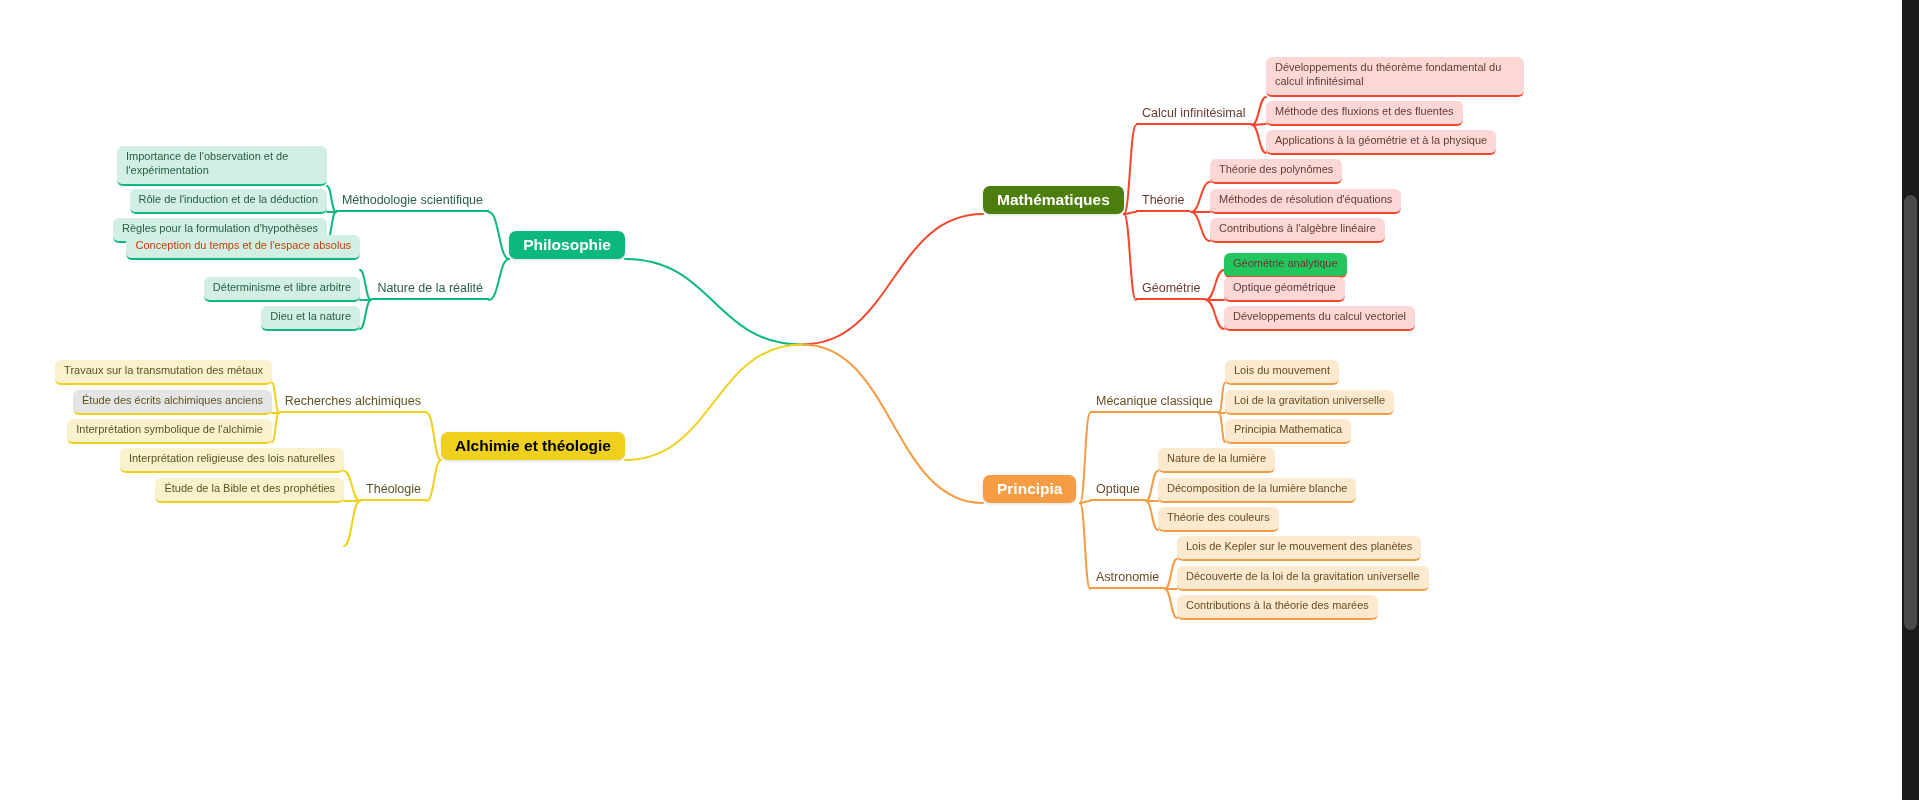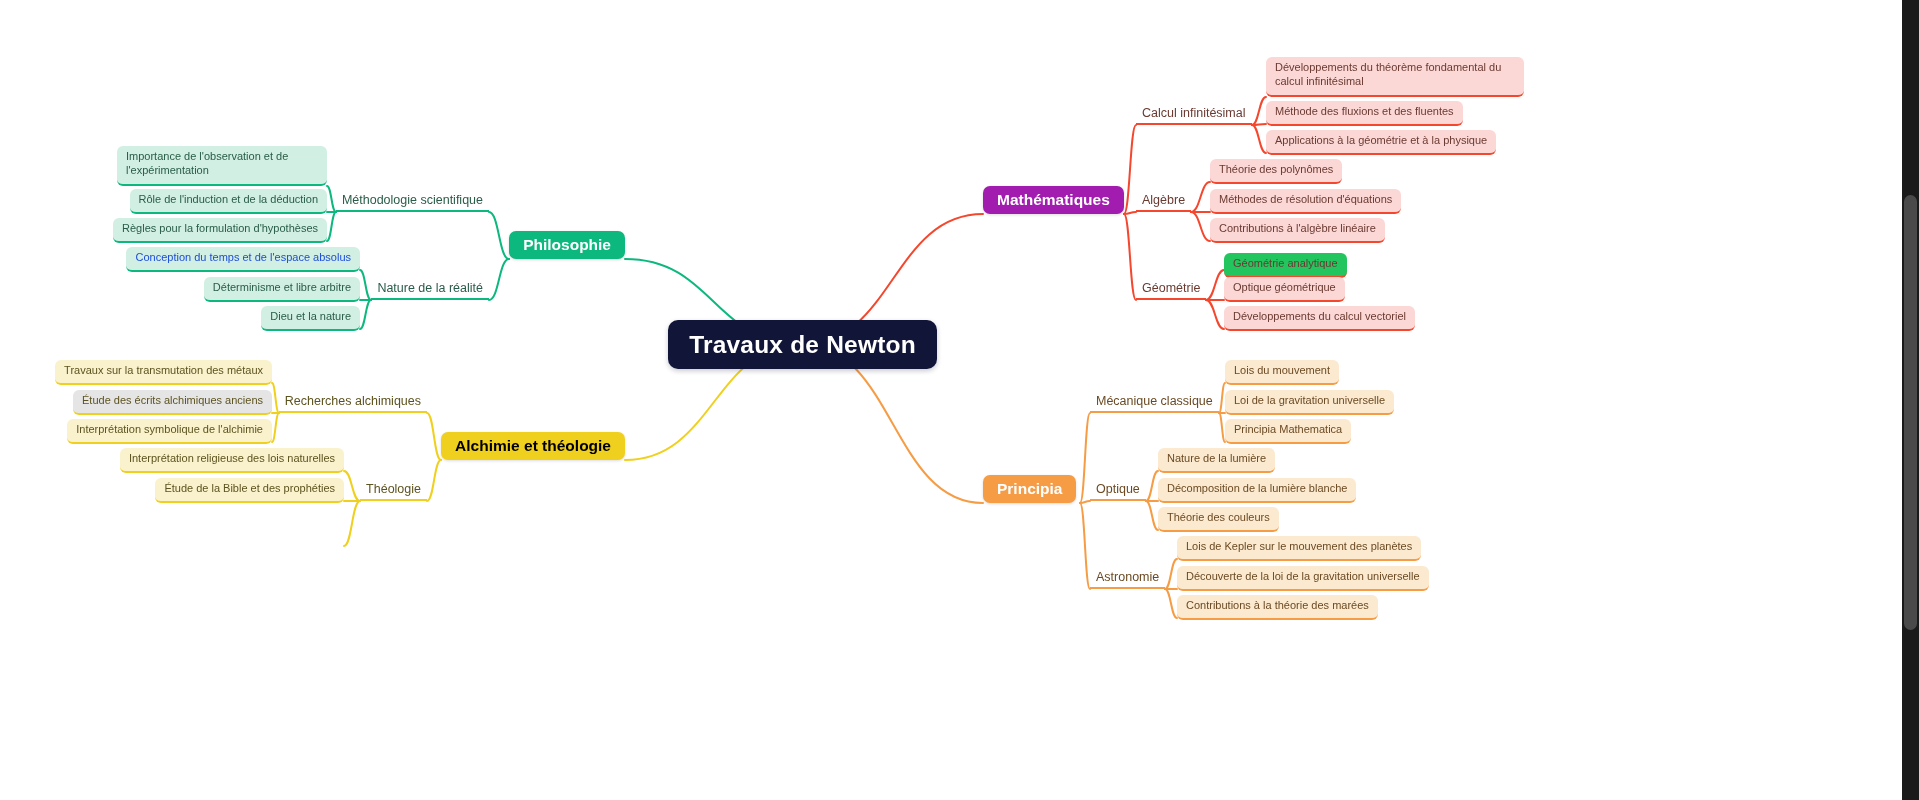--- a/index.html
+++ b/index.html
@@ -75,27 +75,26 @@
       <path d="M 441 460 C 434 460, 434 413, 427 413" fill="none" stroke="#f0d01e" stroke-width="2" stroke-linecap="round"></path>
       <path d="M 279 413 C 275.5 413, 275.5 383, 272 383" fill="none" stroke="#f0d01e" stroke-width="2" stroke-linecap="round"></path>
       <path d="M 279 413 C 275.5 413, 275.5 413, 272 413" fill="none" stroke="#f0d01e" stroke-width="2" stroke-linecap="round"></path>
       <path d="M 279 413 C 275.5 413, 275.5 442, 272 442" fill="none" stroke="#f0d01e" stroke-width="2" stroke-linecap="round"></path>
       <path d="M 441 460 C 434 460, 434 501, 427 501" fill="none" stroke="#f0d01e" stroke-width="2" stroke-linecap="round"></path>
       <path d="M 360 501 C 352 501, 352 471, 344 471" fill="none" stroke="#f0d01e" stroke-width="2" stroke-linecap="round"></path>
       <path d="M 360 501 C 352 501, 352 501, 344 501" fill="none" stroke="#f0d01e" stroke-width="2" stroke-linecap="round"></path>
       <path d="M 360 501 C 352 501, 352 546, 344 546" fill="none" stroke="#f0d01e" stroke-width="2" stroke-linecap="round"></path>
     </svg>
   <div id="nodes">
-      <div class="node root" style="left: 668px; top: 320px; width: 269px; height: 49px; background: rgb(17, 22, 56); color: rgb(255, 255, 255);">Travaux de Newton</div>
-      <div class="node branch" style="top: 186px; left: 983px; background: #a21caf; color: rgb(255, 255, 255); padding-left: 14px;">Mathématiques</div>
+      <div class="node branch" style="top: 186px; left: 983px; background: #4d7c0f; color: rgb(255, 255, 255); padding-left: 14px;">Mathématiques</div>
       <div class="node topic" style="top: 102px; left: 1136px; color: rgb(106, 58, 49); border-bottom-color: rgb(244, 71, 46);">Calcul infinitésimal</div>
       <div class="node leaf wrap" style="top: 57px; left: 1266px; max-width: 258px; background: rgb(251, 216, 214); color: rgb(106, 58, 49); border-bottom-color: rgb(244, 71, 46);">Développements du théorème fondamental du calcul infinitésimal</div>
       <div class="node leaf" style="top: 101px; left: 1266px; background: rgb(251, 216, 214); color: rgb(106, 58, 49); border-bottom-color: rgb(244, 71, 46);">Méthode des fluxions et des fluentes</div>
       <div class="node leaf" style="top: 130px; left: 1266px; background: rgb(251, 216, 214); color: rgb(106, 58, 49); border-bottom-color: rgb(244, 71, 46);">Applications à la géométrie et à la physique</div>
-      <div class="node topic" style="top: 189px; left: 1136px; color: rgb(106, 58, 49); border-bottom-color: rgb(244, 71, 46);">Algèbre</div>
+      <div class="node topic" style="top: 189px; left: 1136px; color: rgb(106, 58, 49); border-bottom-color: rgb(244, 71, 46);">Théorie</div>
       <div class="node leaf" style="top: 159px; left: 1210px; background: rgb(251, 216, 214); color: rgb(106, 58, 49); border-bottom-color: rgb(244, 71, 46);">Théorie des polynômes</div>
       <div class="node leaf" style="top: 189px; left: 1210px; background: rgb(251, 216, 214); color: rgb(106, 58, 49); border-bottom-color: rgb(244, 71, 46);">Méthodes de résolution d'équations</div>
       <div class="node leaf" style="top: 218px; left: 1210px; background: rgb(251, 216, 214); color: rgb(106, 58, 49); border-bottom-color: rgb(244, 71, 46);">Contributions à l'algèbre linéaire</div>
       <div class="node topic" style="top: 277px; left: 1136px; color: rgb(106, 58, 49); border-bottom-color: rgb(244, 71, 46);">Géométrie</div>
       <div class="node leaf" style="top: 253px; left: 1224px; background: #22c55e; color: rgb(106, 58, 49); border-bottom-color: rgb(244, 71, 46);">Géométrie analytique</div>
       <div class="node leaf" style="top: 277px; left: 1224px; background: rgb(251, 216, 214); color: rgb(106, 58, 49); border-bottom-color: rgb(244, 71, 46);">Optique géométrique</div>
       <div class="node leaf" style="top: 306px; left: 1224px; background: rgb(251, 216, 214); color: rgb(106, 58, 49); border-bottom-color: rgb(244, 71, 46);">Développements du calcul vectoriel</div>
       <div class="node branch" style="top: 475px; left: 983px; background: rgb(245, 156, 69); color: rgb(255, 255, 255);">Principia</div>
       <div class="node topic" style="top: 390px; left: 1090px; color: rgb(107, 74, 35); border-bottom-color: rgb(245, 156, 69);">Mécanique classique</div>
       <div class="node leaf" style="top: 360px; left: 1225px; background: rgb(251, 234, 208); color: rgb(107, 74, 35); border-bottom-color: rgb(245, 156, 69);">Lois du mouvement</div>
@@ -108,21 +107,21 @@
       <div class="node topic" style="top: 566px; left: 1090px; color: rgb(107, 74, 35); border-bottom-color: rgb(245, 156, 69);">Astronomie</div>
       <div class="node leaf" style="top: 536px; left: 1177px; background: rgb(251, 234, 208); color: rgb(107, 74, 35); border-bottom-color: rgb(245, 156, 69);">Lois de Kepler sur le mouvement des planètes</div>
       <div class="node leaf" style="top: 566px; left: 1177px; background: rgb(251, 234, 208); color: rgb(107, 74, 35); border-bottom-color: rgb(245, 156, 69);">Découverte de la loi de la gravitation universelle</div>
       <div class="node leaf" style="top: 595px; left: 1177px; background: rgb(251, 234, 208); color: rgb(107, 74, 35); border-bottom-color: rgb(245, 156, 69);">Contributions à la théorie des marées</div>
       <div class="node branch" style="top: 231px; right: 1294px; background: rgb(13, 184, 126); color: rgb(255, 255, 255);">Philosophie</div>
       <div class="node topic" style="top: 189px; right: 1430px; color: rgb(42, 93, 73); border-bottom-color: rgb(13, 184, 126);">Méthodologie scientifique</div>
       <div class="node leaf wrap" style="top: 146px; right: 1592px; max-width: 210px; background: rgb(209, 239, 226); color: rgb(42, 93, 73); border-bottom-color: rgb(13, 184, 126);">Importance de l'observation et de l'expérimentation</div>
       <div class="node leaf" style="top: 189px; right: 1592px; background: rgb(209, 239, 226); color: rgb(42, 93, 73); border-bottom-color: rgb(13, 184, 126);">Rôle de l'induction et de la déduction</div>
       <div class="node leaf" style="top: 218px; right: 1592px; background: rgb(209, 239, 226); color: rgb(42, 93, 73); border-bottom-color: rgb(13, 184, 126);">Règles pour la formulation d'hypothèses</div>
       <div class="node topic" style="top: 277px; right: 1430px; color: rgb(42, 93, 73); border-bottom-color: rgb(13, 184, 126);">Nature de la réalité</div>
-      <div class="node leaf" style="top: 247px; right: 1559px; background: rgb(209, 239, 226); color: #1d4ed8; border-bottom-color: rgb(13, 184, 126);">Conception du temps et de l'espace absolus</div>
+      <div class="node leaf" style="top: 235px; right: 1559px; background: rgb(209, 239, 226); color: #c2410c; border-bottom-color: rgb(13, 184, 126);">Conception du temps et de l'espace absolus</div>
       <div class="node leaf" style="top: 277px; right: 1559px; background: rgb(209, 239, 226); color: rgb(42, 93, 73); border-bottom-color: rgb(13, 184, 126);">Déterminisme et libre arbitre</div>
       <div class="node leaf" style="top: 306px; right: 1559px; background: rgb(209, 239, 226); color: rgb(42, 93, 73); border-bottom-color: rgb(13, 184, 126);">Dieu et la nature</div>
       <div class="node branch" style="top: 432px; right: 1294px; background: rgb(240, 208, 30); color: #000000;">Alchimie et théologie</div>
       <div class="node topic" style="top: 390px; right: 1492px; color: rgb(93, 83, 32); border-bottom-color: rgb(240, 208, 30);">Recherches alchimiques</div>
       <div class="node leaf" style="top: 360px; right: 1647px; background: rgb(250, 242, 204); color: rgb(93, 83, 32); border-bottom-color: rgb(240, 208, 30);">Travaux sur la transmutation des métaux</div>
       <div class="node leaf" style="top: 390px; right: 1647px; background: #e5e5e5; color: rgb(93, 83, 32); border-bottom-color: rgb(240, 208, 30);">Étude des écrits alchimiques anciens</div>
       <div class="node leaf" style="top: 419px; right: 1647px; background: rgb(250, 242, 204); color: rgb(93, 83, 32); border-bottom-color: rgb(240, 208, 30);">Interprétation symbolique de l'alchimie</div>
       <div class="node topic" style="top: 478px; right: 1492px; color: rgb(93, 83, 32); border-bottom-color: rgb(240, 208, 30);">Théologie</div>
       <div class="node leaf" style="top: 448px; right: 1575px; background: rgb(250, 242, 204); color: rgb(93, 83, 32); border-bottom-color: rgb(240, 208, 30);">Interprétation religieuse des lois naturelles</div>
       <div class="node leaf" style="top: 478px; right: 1575px; background: rgb(250, 242, 204); color: rgb(93, 83, 32); border-bottom-color: rgb(240, 208, 30);">Étude de la Bible et des prophéties</div>

